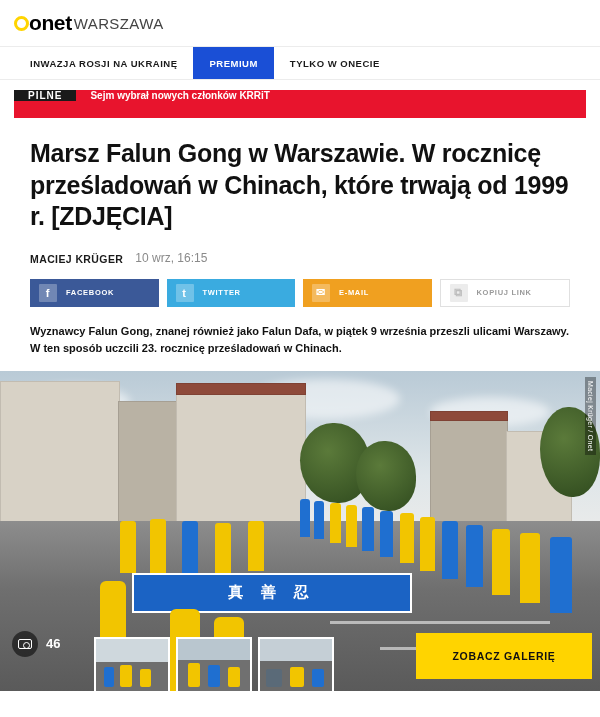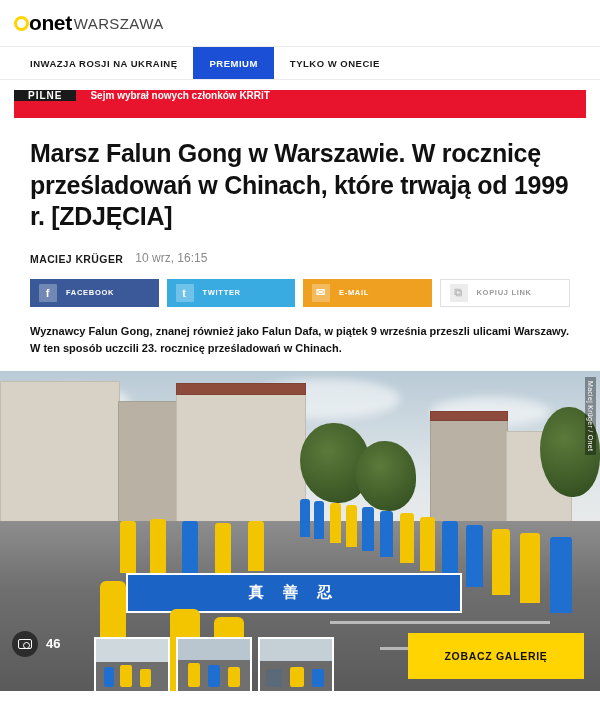--- a/index.html
+++ b/index.html
@@ -287,21 +287,21 @@
   .cam-body {
     width: 14px; height: 10px; border: 1.5px solid #fff; border-radius: 2px;
     position: relative;
   }
   .cam-body::after {
     content: ""; position: absolute; left: 4px; top: 2px;
     width: 5px; height: 5px; border: 1.5px solid #fff; border-radius: 50%;
   }
   .gallery-btn {
     position: absolute;
-    right: 16px;
+    right: 8px;
     bottom: 12px;
     width: 176px;
     height: 46px;
     background: #ffd400;
     display: flex;
     align-items: center;
     justify-content: center;
     font-size: 10.5px;
     font-weight: 700;
     letter-spacing: 0.7px;
@@ -425,21 +425,21 @@
   <div class="crowd-yellow" style="left:492px; top:158px; width:18px; height:66px;"></div>
   <div class="crowd-yellow" style="left:520px; top:162px; width:20px; height:70px;"></div>
   <div class="crowd-blue" style="left:550px; top:166px; width:22px; height:76px;"></div>
 
   <div class="crowd-yellow" style="left:120px; top:150px; width:16px; height:52px;"></div>
   <div class="crowd-yellow" style="left:150px; top:148px; width:16px; height:54px;"></div>
   <div class="crowd-blue" style="left:182px; top:150px; width:16px; height:52px;"></div>
   <div class="crowd-yellow" style="left:215px; top:152px; width:16px; height:52px;"></div>
   <div class="crowd-yellow" style="left:248px; top:150px; width:16px; height:50px;"></div>
 
-  <div class="banner" style="left:126px; top:202px; width:336px; height:40px;">真 善 忍</div>
+  <div class="banner" style="left:132px; top:202px; width:280px; height:40px;font-family:Liberation Serif, serif;">真 善 忍</div>
 
   <div class="crowd-yellow" style="left:100px; top:210px; width:26px; height:70px; border-radius:6px 6px 0 0;"></div>
   <div class="crowd-yellow" style="left:170px; top:238px; width:30px; height:82px; border-radius:6px 6px 0 0;"></div>
   <div class="crowd-yellow" style="left:214px; top:246px; width:30px; height:74px; border-radius:6px 6px 0 0;"></div>
 
   <div class="credit">Maciej Krüger / Onet</div>
 
   <div class="photo-count">
     <span class="cam-ico">
         <span class="cam-body"></span>

